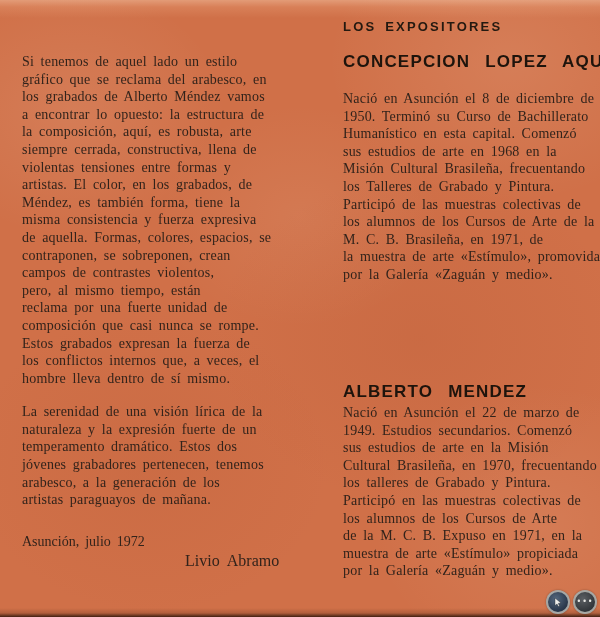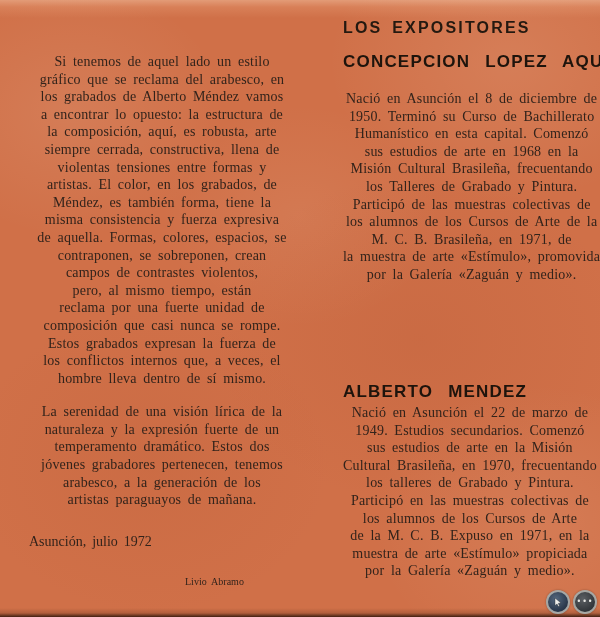--- a/index.html
+++ b/index.html
@@ -29,44 +29,42 @@
   .essay-col  { left: 22px;  top: 53px;  width: 280px; }
   .expo-col   { left: 343px; top: 19px;  width: 250px; }
 
   .line {
     font-size: 14px;
     line-height: 17.6px;
     color: #32231b;
     word-spacing: 0.20em;
     letter-spacing: 0.015em;
     white-space: nowrap;
-    text-align: center;
   }
   .para { margin: 0; }
   .para + .para { margin-top: 16px; }
 
   .dateline {
     position: absolute;
     left: 22px; top: 534px;
     font-size: 14px; color: #32231b;
     word-spacing: 0.18em;
-    margin-left: 7px;
   }
   .signature {
     position: absolute;
-    left: 185px; top: 576px;
-    font-size: 10px; color: #32231b;
+    left: 185px; top: 552px;
+    font-size: 16px; color: #32231b;
     word-spacing: 0.25em;
   }
 
   .section-title {
     margin: 0 0 14px 0;
     font-family: "Liberation Sans", sans-serif;
     font-weight: 600;
-    font-size: 16px;
+    font-size: 13px;
     letter-spacing: 2.2px;
     word-spacing: 3px;
     color: #241910;
   }
   .entry-name {
     margin: 0;
     font-family: "Liberation Sans", sans-serif;
     font-weight: 700;
     font-size: 17px;
     letter-spacing: 1.2px;

